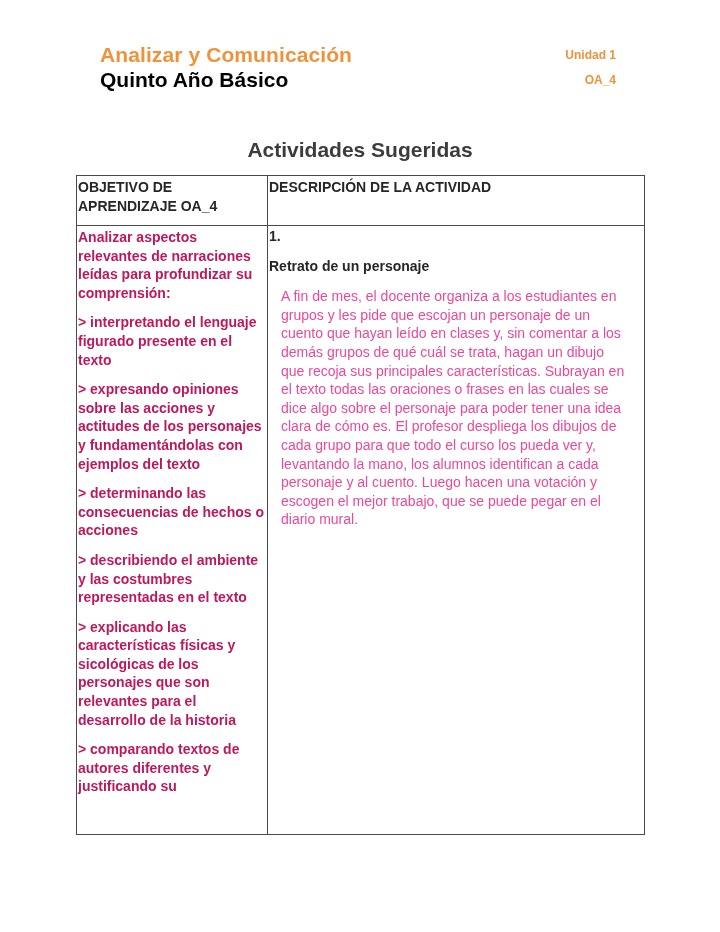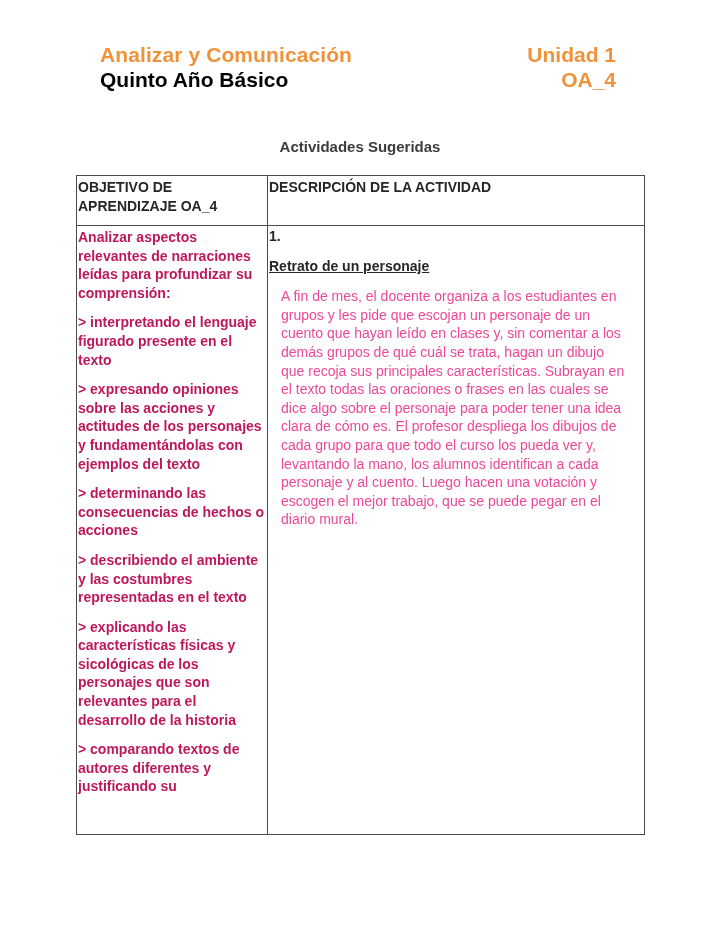--- a/index.html
+++ b/index.html
@@ -42,33 +42,33 @@
     }
     .grade-title {
       color: #000000;
       font-weight: bold;
       font-size: 21px;
       line-height: 24px;
     }
     .unit-label, .oa-label {
       color: #f0923a;
       font-weight: bold;
-      font-size: 21px;
+      font-size: 12px;
       line-height: 26px;
     }
     .oa-label { line-height: 24px; }
 
     .section-title {
       position: absolute;
       top: 138px;
       left: 0;
       width: 720px;
       text-align: center;
       font-weight: bold;
-      font-size: 15px;
+      font-size: 21px;
       color: #3c3c3c;
     }
 
     .activity-table {
       position: absolute;
       left: 76px;
       top: 175px;
       width: 568px;
       height: 660px;
       border-collapse: collapse;
@@ -110,21 +110,20 @@
     }
     .activity-number {
       font-weight: bold;
       margin: 0 0 11px 0;
       color: #262626;
     }
     .activity-name {
       font-weight: bold;
       margin: 0 0 11px 0;
       color: #262626;
-      text-decoration: underline;
     }
     .activity-body {
       margin: 12px;
       color: #ec4899;
     }
   </style>
 </head>
 <body>
 
 <div class="header">

